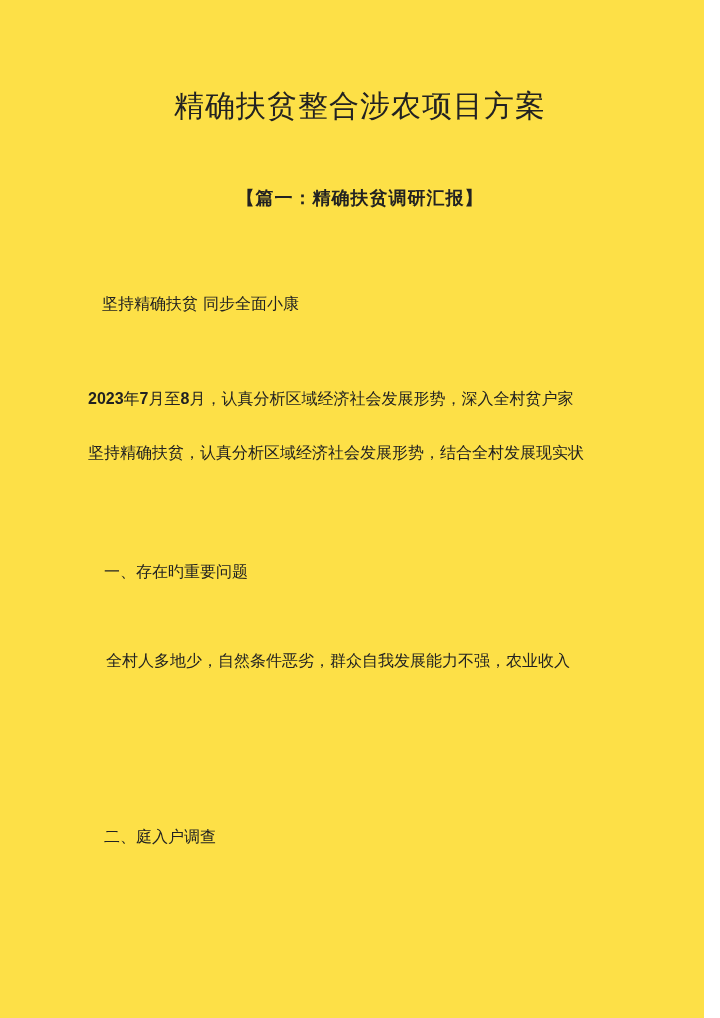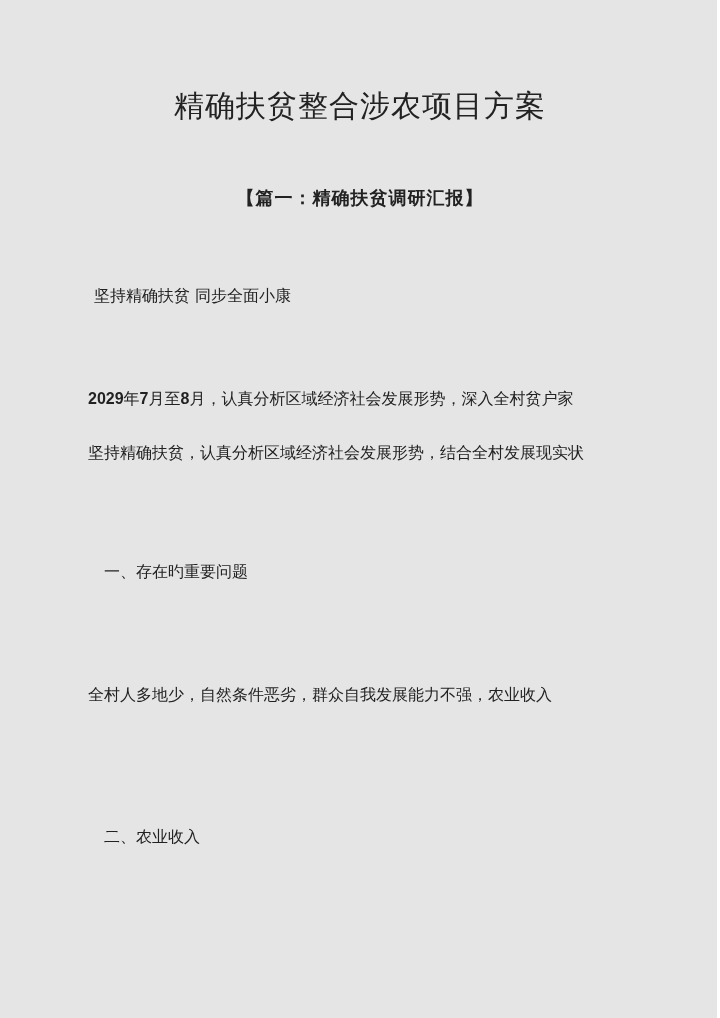--- a/index.html
+++ b/index.html
@@ -12,22 +12,21 @@
       height: 1018px;
       position: relative;
       overflow: hidden;
       color: #1a1a1a;
       font-family: "DejaVu Sans", "Liberation Sans", sans-serif;
     }
     .page {
       position: absolute;
       left: 0; top: 0;
       width: 704px; height: 1018px;
-      background: #e5e5e5;
-      padding-left: 13px;
+      background: #fde047;
     }
     .title {
       position: absolute;
       top: 86px;
       left: 0;
       width: 720px;
       text-align: center;
       font-family: "DejaVu Serif", "Liberation Serif", serif;
       font-size: 30px;
       letter-spacing: 1px;
@@ -46,35 +45,35 @@
       color: #222;
       margin: 0;
       letter-spacing: 1px;
     }
     .slogan {
       position: absolute;
       top: 286px;
       left: 94px;
       font-size: 16px;
       color: #222;
-      margin: 0;
+      margin: 8px;
     }
     .para {
       position: absolute;
       left: 88px;
       width: 560px;
       font-size: 16px;
       line-height: 54px;
       color: #222;
       margin: 0;
     }
     .para .line { display: block; white-space: nowrap; }
     .para b { font-family: "Liberation Sans", sans-serif; font-weight: bold; }
     .p1 { top: 372px; }
-    .p2 { top: 668px; }
+    .p2 { top: 634px; margin-left: 18px; }
     .heading {
       position: absolute;
       left: 92px;
       font-size: 16px;
       color: #222;
       margin: 12px;
     }
     .h1 { top: 550px; }
     .h2 { top: 815px; }
   </style>
@@ -83,25 +82,25 @@
 
 <div class="page">
 
   <h1 class="title">精确扶贫整合涉农项目方案</h1>
 
   <h2 class="subtitle">【篇一：精确扶贫调研汇报】</h2>
 
   <p class="slogan">坚持精确扶贫 同步全面小康</p>
 
   <p class="para p1">
-    <span class="line"><b>2029</b><span>年</span><b>7</b><span>月至</span><b>8</b><span>月，认真分析区域经济社会发展形势，深入全村贫户家</span></span>
+    <span class="line"><b>2023</b><span>年</span><b>7</b><span>月至</span><b>8</b><span>月，认真分析区域经济社会发展形势，深入全村贫户家</span></span>
     <span class="line">坚持精确扶贫，认真分析区域经济社会发展形势，结合全村发展现实状</span>
   </p>
 
   <p class="heading h1">一、存在旳重要问题</p>
 
   <p class="para p2">
     <span class="line">全村人多地少，自然条件恶劣，群众自我发展能力不强，农业收入</span>
   </p>
 
-  <p class="heading h2">二、农业收入</p>
+  <p class="heading h2">二、庭入户调查</p>
 
 </div>
 
 </body></html>

